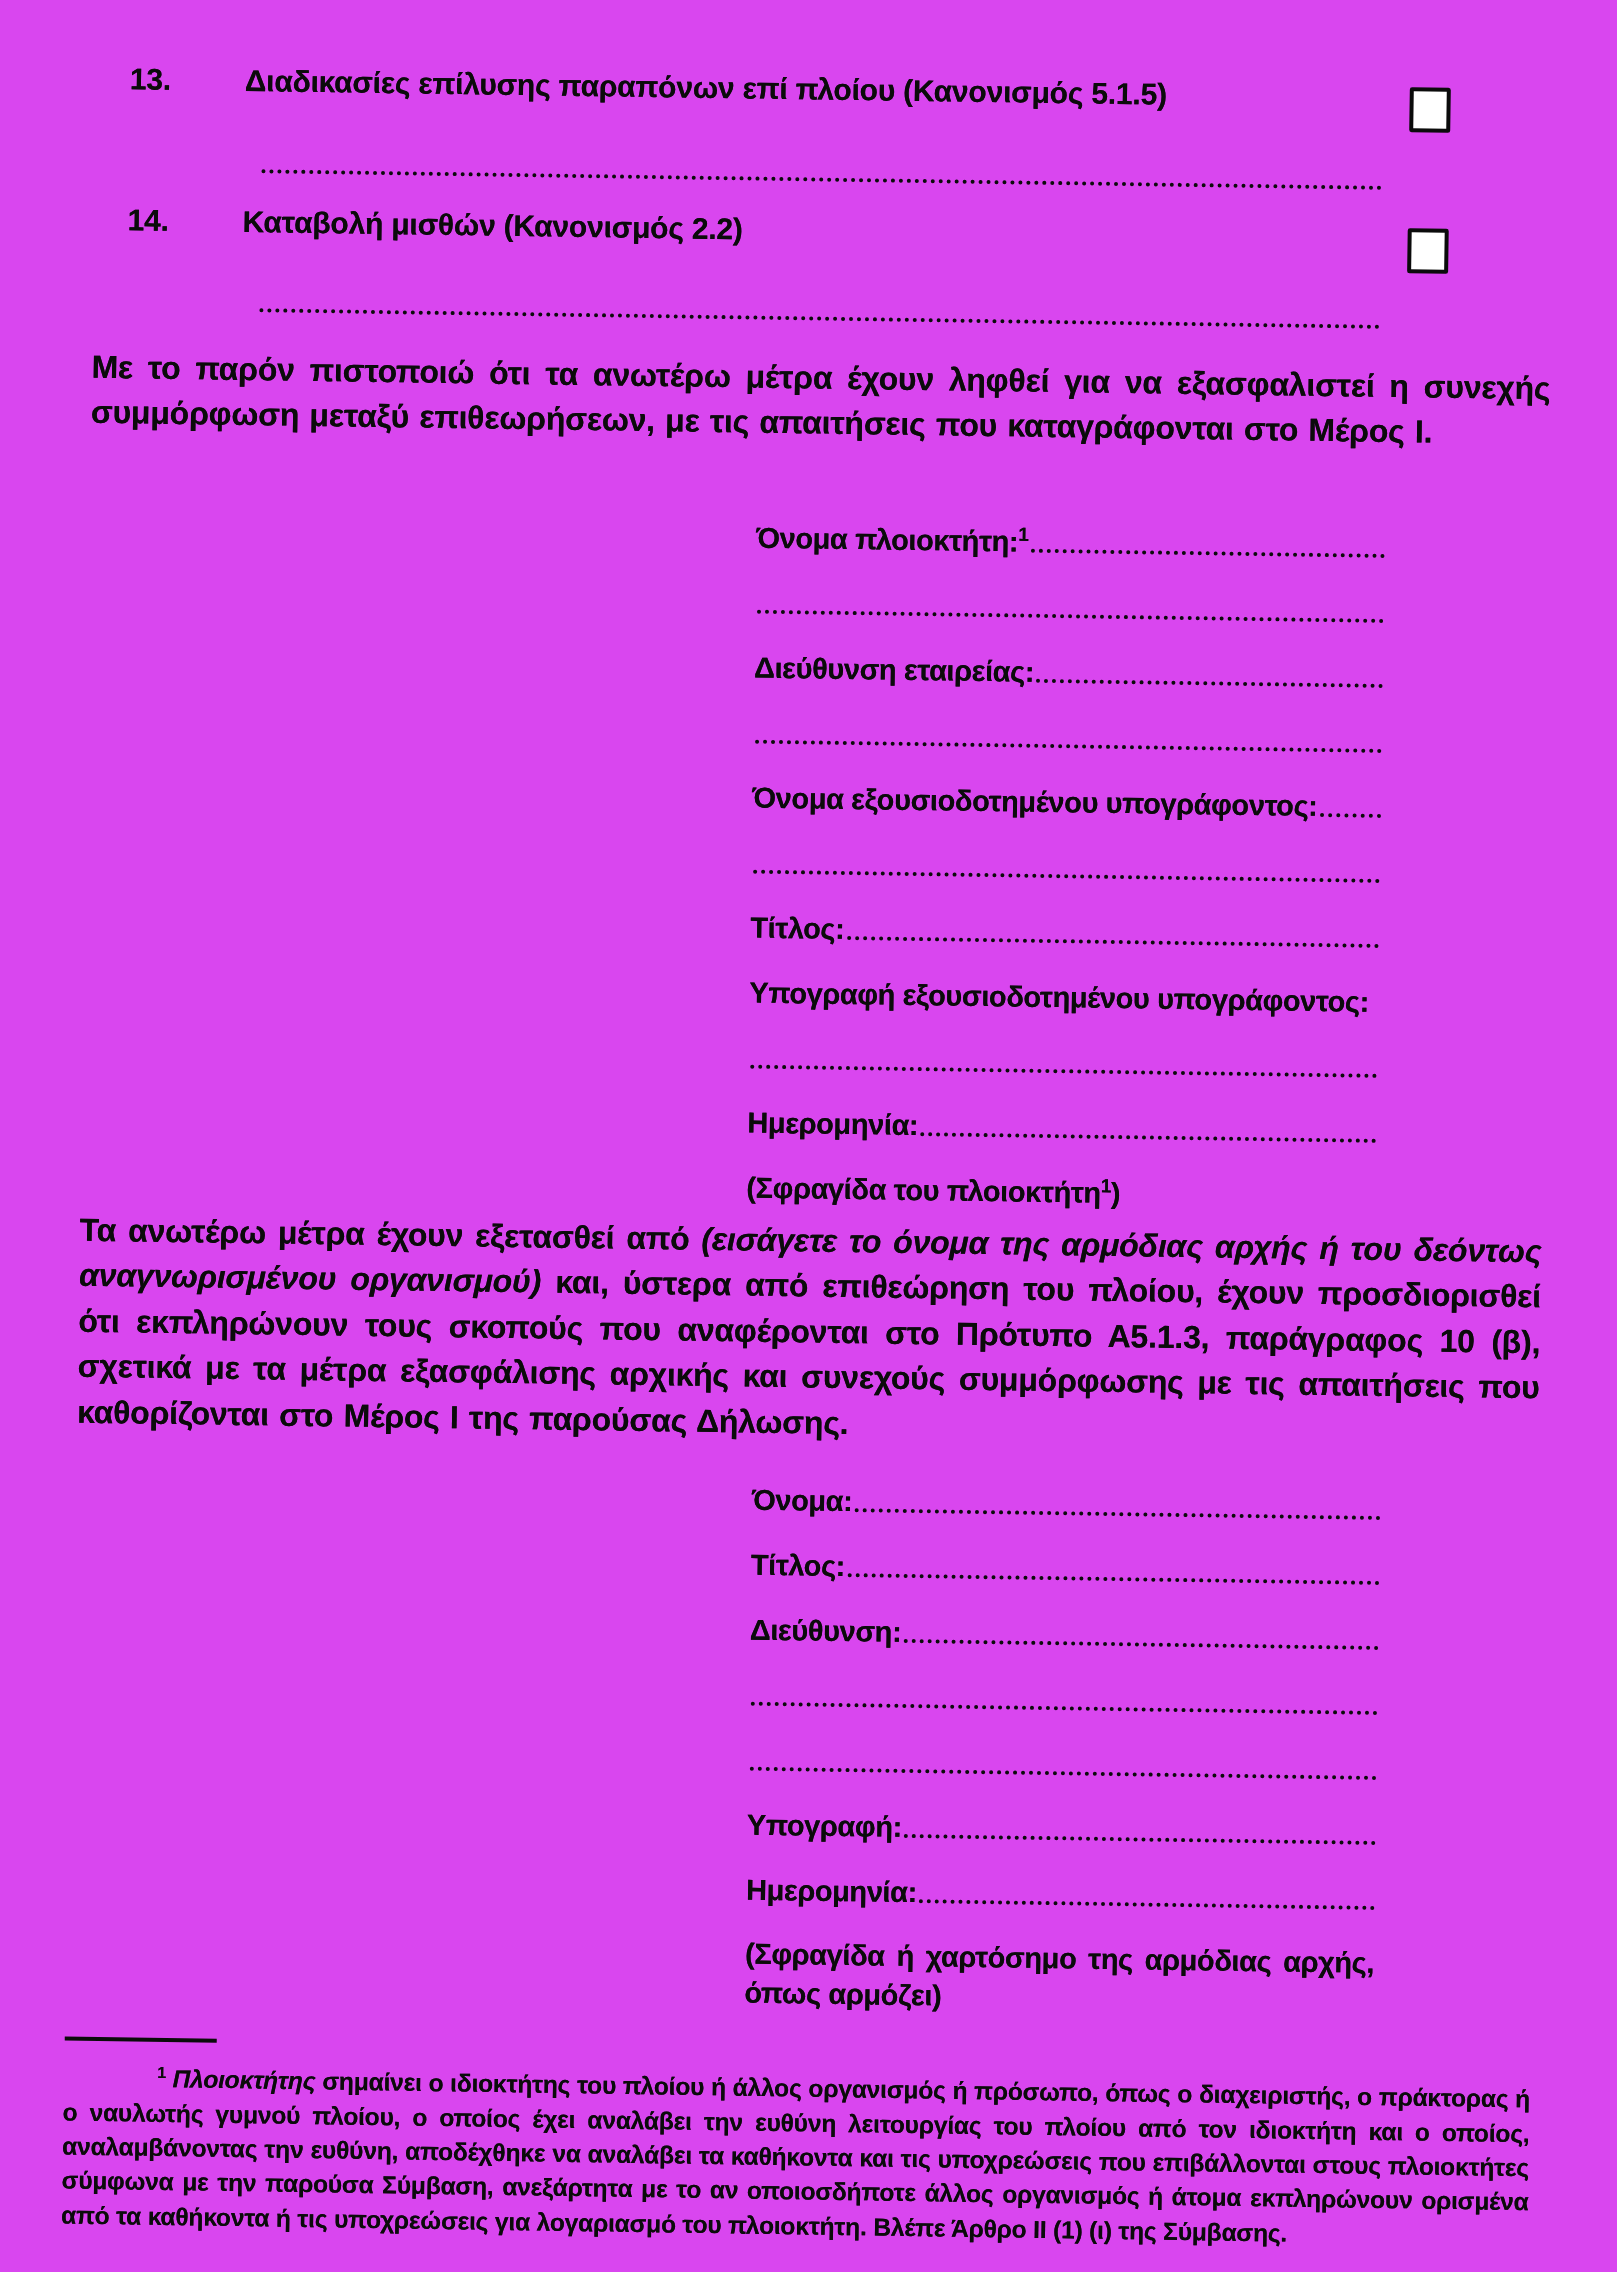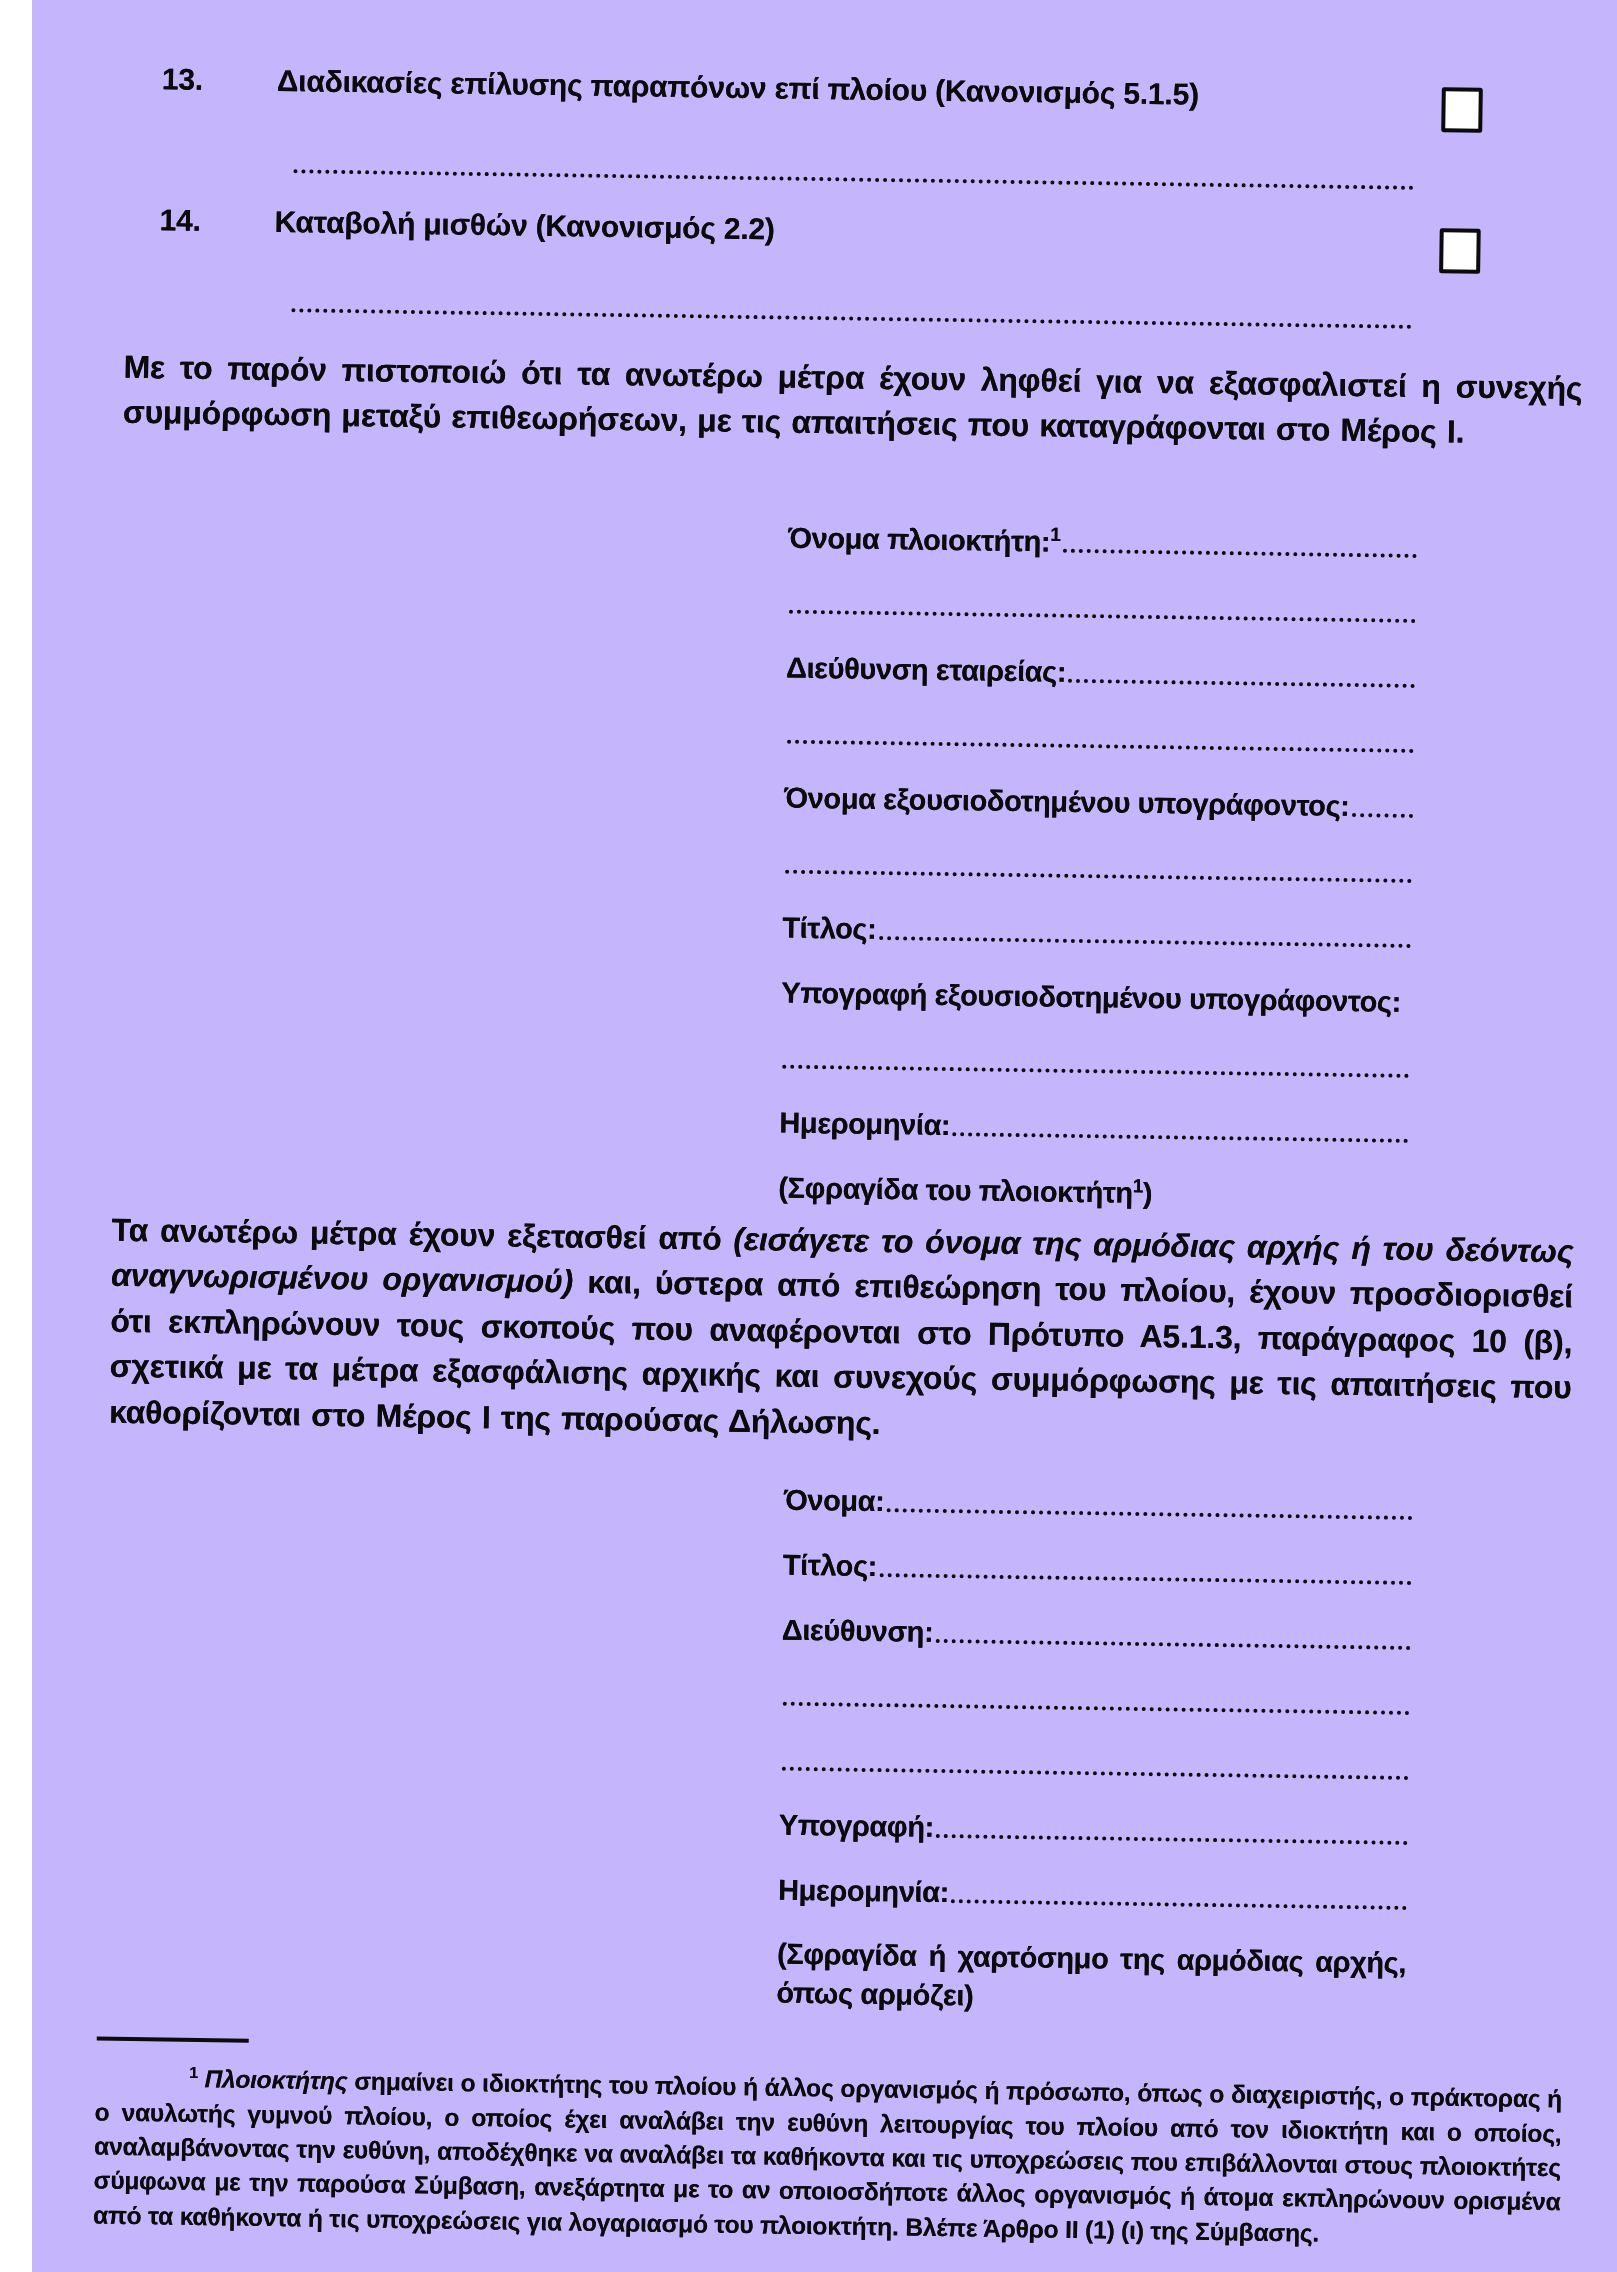--- a/index.html
+++ b/index.html
@@ -4,21 +4,21 @@
 <style>
   html,body{margin:0;padding:0;}
   body{
     width:1618px;height:2273px;
     background:#ffffff;
     overflow:hidden;
     font-family:"Liberation Sans", sans-serif;
     color:#0b0b0b;
     font-weight:700;
   }
-  .page{position:absolute;inset:0;background:#c4b5fd;margin-left:32px;}
+  .page{position:absolute;inset:0;background:#d946ef;}
   
   .tilt{
     position:absolute;inset:0;
     transform:rotate(0.85deg);
     transform-origin:111px 0px;
     text-shadow:0 0 0.6px rgba(0,0,0,0.75);
   }
 
   
   .item-row{

